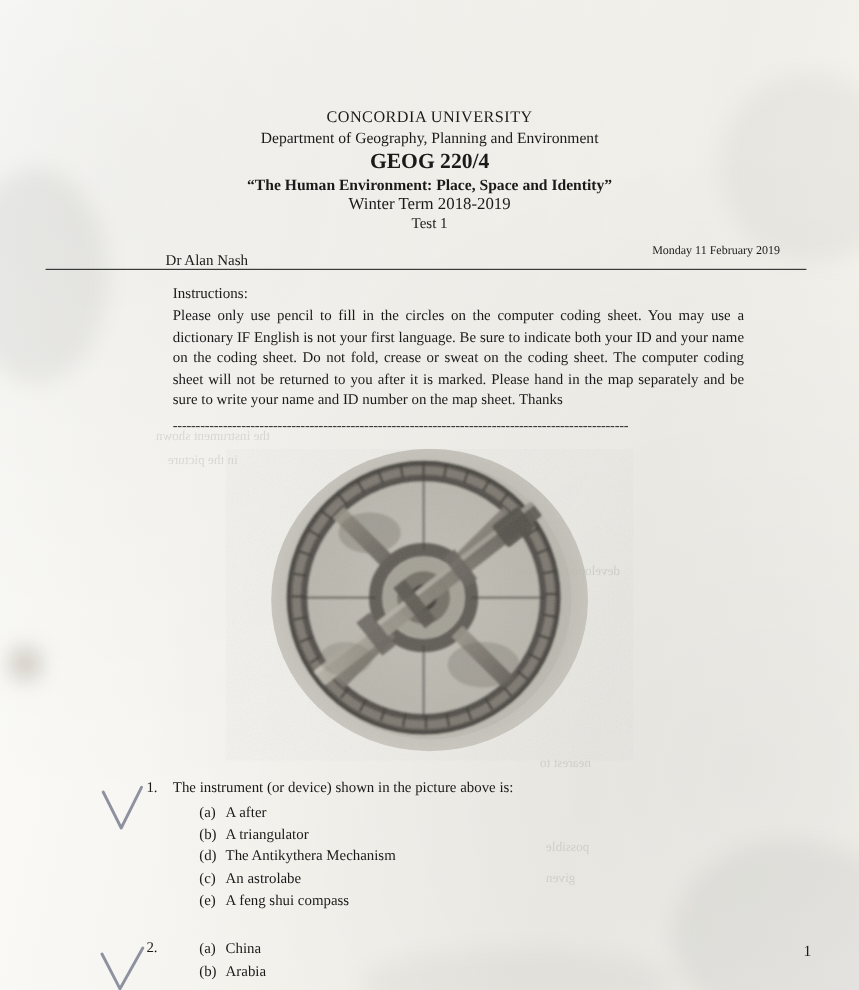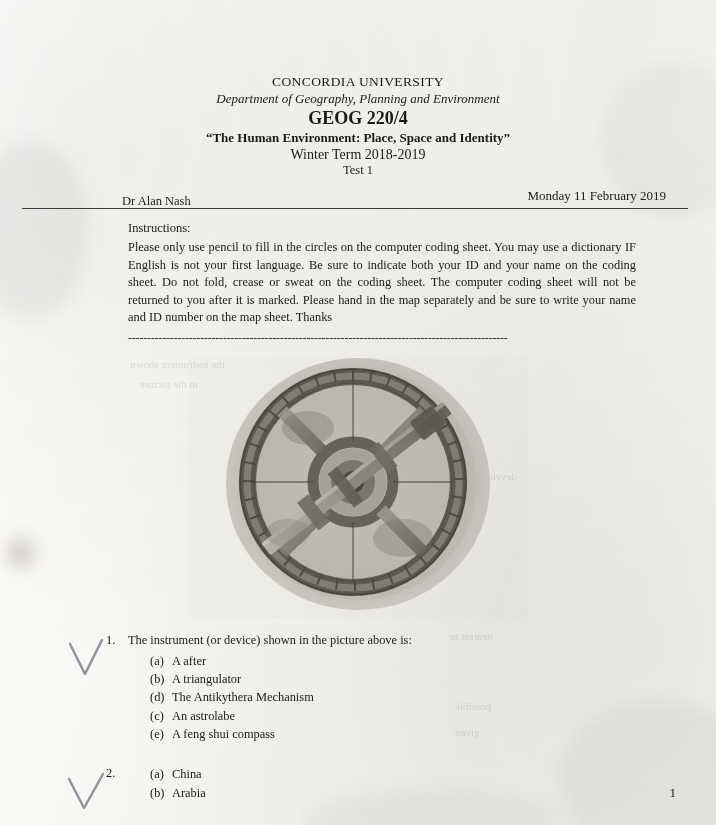--- a/index.html
+++ b/index.html
@@ -28,49 +28,49 @@
   
   .blotch {
     position: absolute;
     border-radius: 50%;
     filter: blur(9px);
     pointer-events: none;
   }
   .content {
     position: absolute;
     left: 0; top: 0; right: 0; bottom: 0;
-    padding: 0;
+    padding: 16px;
   }
 
   
   .hdr {
     text-align: center;
     margin-top: 74px;
     line-height: 1.25;
   }
   .hdr .l1 { font-size: 13.5px; letter-spacing: .4px; }
-  .hdr .l2 { font-size: 13px; font-style: italic; }
+  .hdr .l2 { font-size: 13px; }
   .hdr .l3 { font-size: 18px; font-weight: bold; }
   .hdr .l4 { font-size: 13px; font-weight: bold; }
   .hdr .l5 { font-size: 14px; }
   .hdr .l6 { font-size: 12.5px; }
 
   .namerow {
     position: relative;
     margin: 9px 28px 0 22px;
     height: 20px;
     border-bottom: 1px solid #3a3a3a;
   }
   .namerow .left {
     position: absolute; left: 100px; top: 6px;
     font-size: 12.5px;
   }
   .namerow .right {
     position: absolute; right: 22px; top: 0;
-    font-size: 13px;
+    font-size: 10px;
   }
 
   .instr-label {
     margin: 12px 0 3px 128px;
     font-size: 12.5px;
   }
   .instr-body {
     margin: 0 80px 0 128px;
     font-size: 12.4px;
     line-height: 1.42;

